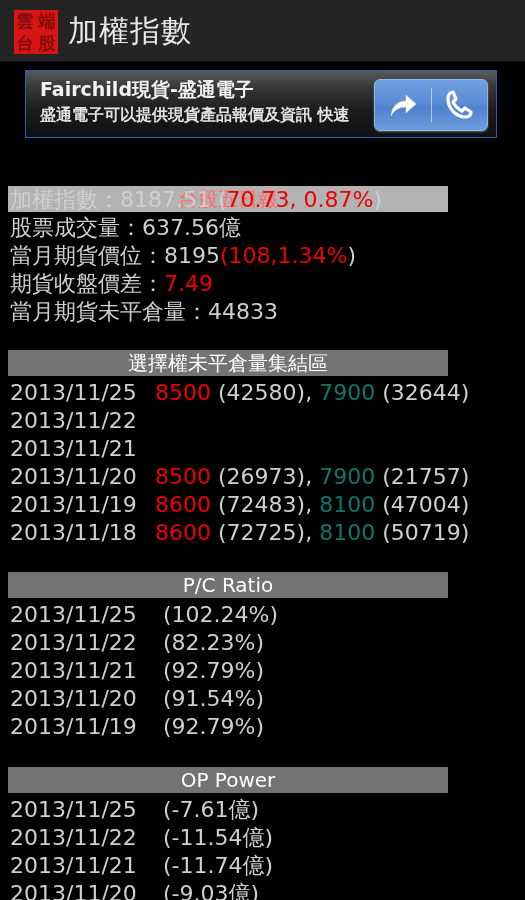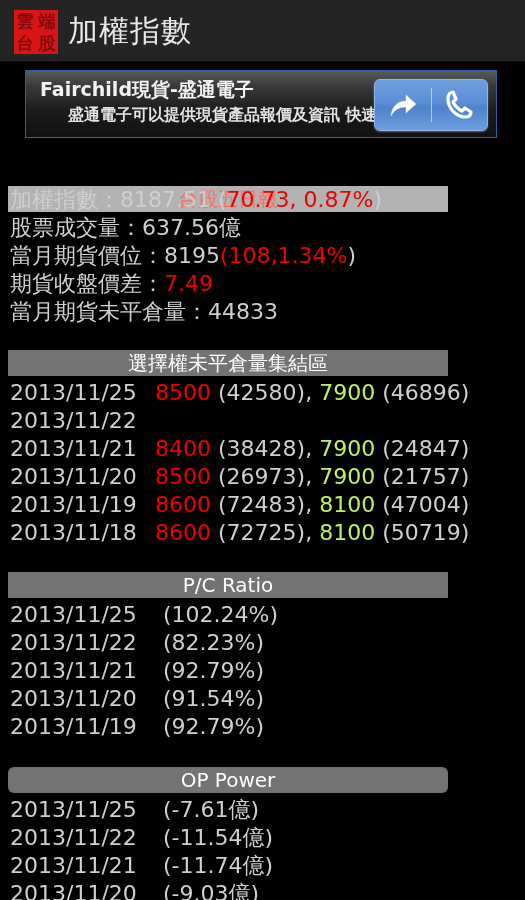--- a/index.html
+++ b/index.html
@@ -76,21 +76,20 @@
     white-space: nowrap;
   }
   .ad-sub {
     position: absolute;
     left: 14px; top: 33px;
     font-size: 16px;
     line-height: 22px;
     font-weight: bold;
     color: #e2e2e2;
     white-space: nowrap;
-    margin-left: 28px;
   }
   .ad-actions {
     position: absolute;
     right: 8px; top: 8px;
     width: 112px; height: 50px;
     border-radius: 6px;
     background: linear-gradient(to bottom, #6d9ede 0%, #5b8ed6 45%, #4f82cd 55%, #6d9ede 100%);
     border: 1px solid #8fb6e8;
     box-shadow: 0 1px 2px rgba(255,255,255,0.35);
     display: flex;
@@ -134,21 +133,21 @@
   
   .stat-line {
     position: absolute;
     left: 10px;
     font-size: 22px;
     line-height: 26px;
     color: #cfcfcf;
     white-space: nowrap;
   }
   .red   { color: #ee0000; }
-  .green { color: #bef264; }
+  .green { color: #0f766e; }
   .gray  { color: #cfcfcf; margin-top: 28px; }
   .yellow{ color: #ffff00; }
 
   
   .row {
     position: absolute;
     left: 0;
     width: 525px;
     height: 28px;
     white-space: nowrap;
@@ -226,28 +225,27 @@
 </div>
 
 <div class="stat-line" style="top:299px;">
   <span>當月期貨未平倉量：</span><span>44833</span>
 </div>
 
 <div class="sec-bar blue" style="top:350px;">選擇權未平倉量集結區</div>
 
 <div class="row" style="top:379px;">
   <span class="date">2013/11/25</span>
-  <span class="vals col-opt"><span class="red">8500</span> <span class="gray">(42580)</span><span class="gray">, </span><span class="green">7900</span> <span class="gray">(46896)</span></span>
+  <span class="vals col-opt"><span class="red">8500</span> <span class="gray">(42580)</span><span class="gray">, </span><span class="green">7900</span> <span class="gray">(32644)</span></span>
 </div>
 <div class="row" style="top:407px;">
   <span class="date">2013/11/22</span>
 </div>
 <div class="row" style="top:435px;">
   <span class="date">2013/11/21</span>
-  <span class="vals col-opt"><span class="red">8400</span> <span class="gray">(38428)</span><span class="gray">, </span><span class="green">7900</span> <span class="gray">(24847)</span></span>
 </div>
 <div class="row" style="top:463px;">
   <span class="date yellow">2013/11/20</span>
   <span class="vals col-opt"><span class="red">8500</span> <span class="gray">(26973)</span><span class="gray">, </span><span class="green">7900</span> <span class="gray">(21757)</span></span>
 </div>
 <div class="row" style="top:491px;">
   <span class="date">2013/11/19</span>
   <span class="vals col-opt"><span class="red">8600</span> <span class="gray">(72483)</span><span class="gray">, </span><span class="green">8100</span> <span class="gray">(47004)</span></span>
 </div>
 <div class="row" style="top:519px;">
@@ -271,21 +269,21 @@
 </div>
 <div class="row" style="top:685px;">
   <span class="date">2013/11/20</span>
   <span class="vals col-pc red">(91.54%)</span>
 </div>
 <div class="row" style="top:713px;">
   <span class="date">2013/11/19</span>
   <span class="vals col-pc red">(92.79%)</span>
 </div>
 
-<div class="sec-bar blue" style="top:767px;border-radius:6px;">OP Power</div>
+<div class="sec-bar blue" style="top:767px;">OP Power</div>
 
 <div class="row" style="top:796px;">
   <span class="date">2013/11/25</span>
   <span class="vals col-op green">(-7.61億)</span>
 </div>
 <div class="row" style="top:824px;">
   <span class="date">2013/11/22</span>
   <span class="vals col-op green">(-11.54億)</span>
 </div>
 <div class="row" style="top:852px;">

